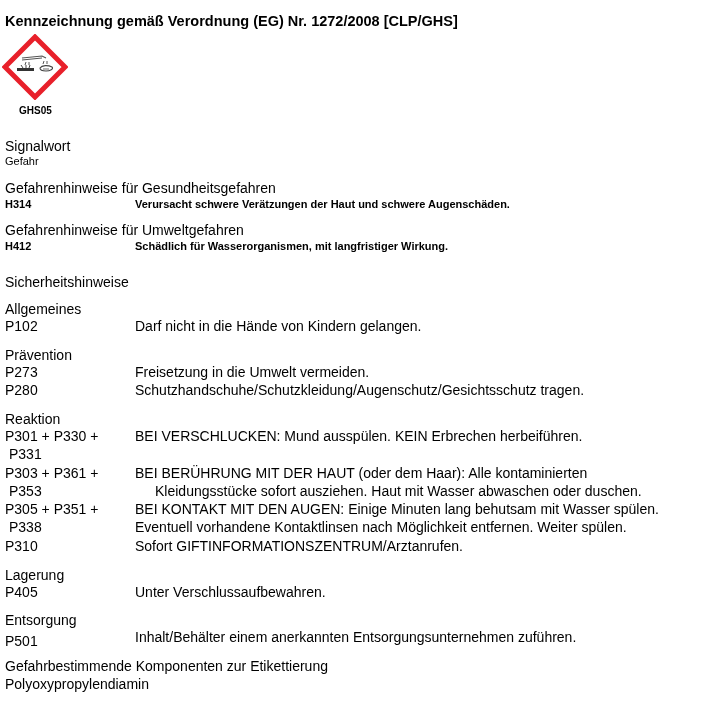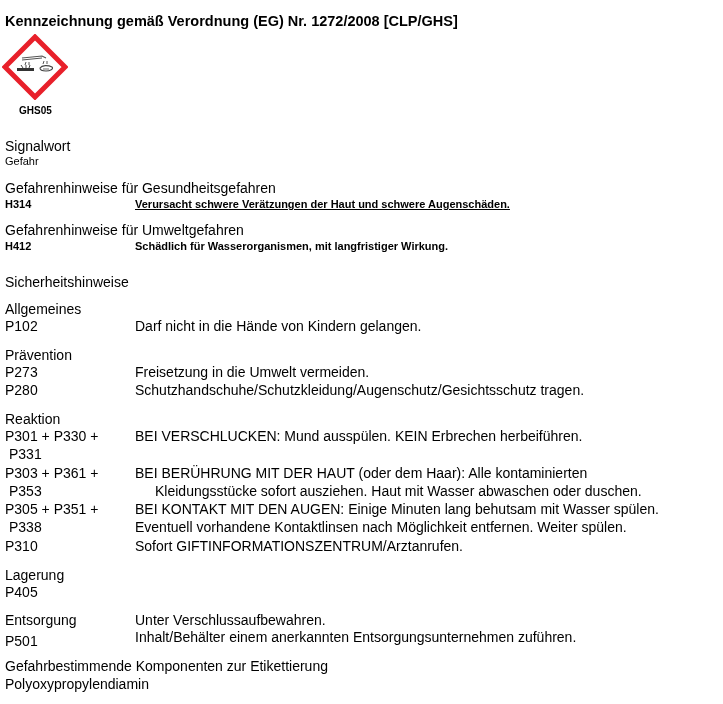--- a/index.html
+++ b/index.html
@@ -67,21 +67,21 @@
   <path d="M38,34 C40,31 46,31 50,33 C52,35 48,37 44,37 C41,37 38,36 38,34 Z" fill="none" stroke="#444" stroke-width="1.1"></path>
   <path d="M41,35 L47,35" stroke="#444" stroke-width="0.8"></path>
 </svg>
 <div class="abs picto-label">GHS05</div>
 
 <div class="abs h-big" style="top:138px;">Signalwort</div>
 <div class="abs small" style="left:5px; top:155px;">Gefahr</div>
 
 <div class="abs h-big" style="top:180px;">Gefahrenhinweise für Gesundheitsgefahren</div>
 <div class="abs small-bold code-small" style="top:198px;">H314</div>
-<div class="abs small-bold text-small" style="top:198px;text-decoration:underline;">Verursacht schwere Verätzungen der Haut und schwere Augenschäden.</div>
+<div class="abs small-bold text-small" style="top:198px;">Verursacht schwere Verätzungen der Haut und schwere Augenschäden.</div>
 
 <div class="abs h-big" style="top:222px;">Gefahrenhinweise für Umweltgefahren</div>
 <div class="abs small-bold code-small" style="top:240px;">H412</div>
 <div class="abs small-bold text-small" style="top:240px;">Schädlich für Wasserorganismen, mit langfristiger Wirkung.</div>
 
 <div class="abs h-big" style="top:274px;">Sicherheitshinweise</div>
 
 <div class="abs h-big" style="top:301px;">Allgemeines</div>
 <div class="abs reg code" style="top:318px;">P102</div>
 <div class="abs reg text" style="top:318px;">Darf nicht in die Hände von Kindern gelangen.</div>
@@ -106,20 +106,20 @@
 <div class="abs reg code" style="top:501px;">P305 + P351 +</div>
 <div class="abs reg" style="left:9px; top:519px;">P338</div>
 <div class="abs reg text" style="top:501px;">BEI KONTAKT MIT DEN AUGEN: Einige Minuten lang behutsam mit Wasser spülen.</div>
 <div class="abs reg text" style="top:519px;">Eventuell vorhandene Kontaktlinsen nach Möglichkeit entfernen. Weiter spülen.</div>
 
 <div class="abs reg code" style="top:538px;">P310</div>
 <div class="abs reg text" style="top:538px;">Sofort GIFTINFORMATIONSZENTRUM/Arztanrufen.</div>
 
 <div class="abs h-big" style="top:567px;">Lagerung</div>
 <div class="abs reg code" style="top:584px;">P405</div>
-<div class="abs reg text" style="top:584px;margin-top:28px;">Unter Verschlussaufbewahren.</div>
+<div class="abs reg text" style="top:584px;">Unter Verschlussaufbewahren.</div>
 
 <div class="abs h-big" style="top:612px;">Entsorgung</div>
 <div class="abs reg code" style="top:633px;">P501</div>
 <div class="abs reg text" style="top:629px;">Inhalt/Behälter einem anerkannten Entsorgungsunternehmen zuführen.</div>
 
 <div class="abs h-big" style="top:658px;">Gefahrbestimmende Komponenten zur Etikettierung</div>
 <div class="abs reg" style="left:5px; top:676px;">Polyoxypropylendiamin</div>
 
 </body></html>

